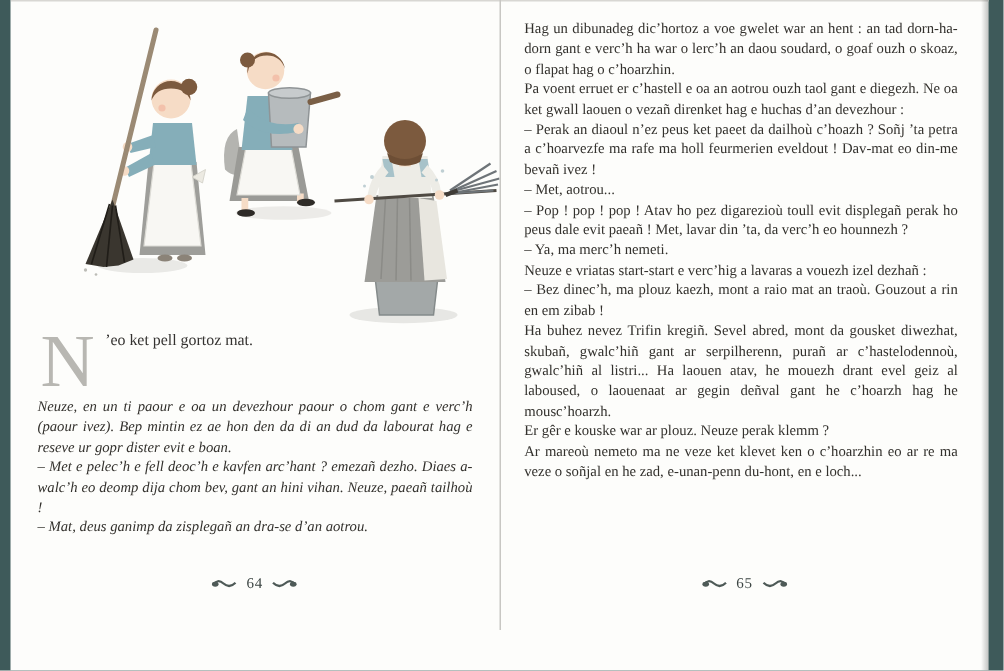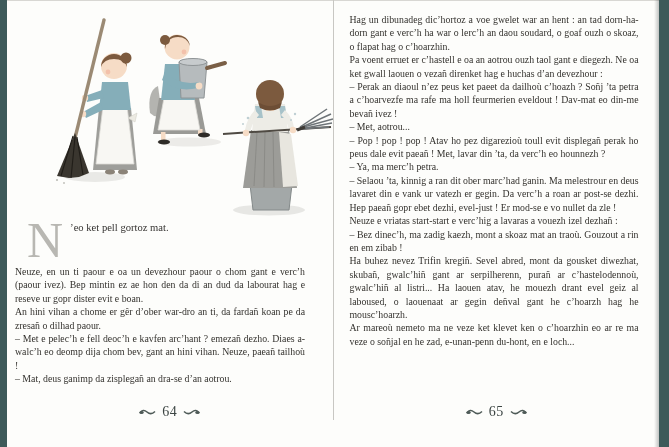--- a/index.html
+++ b/index.html
@@ -24,28 +24,28 @@
   .illustration{position:absolute;left:0;top:6px;}
 
   .epigraph{position:absolute;left:20px;top:219px;display:flex;align-items:flex-start;}
   .dropcap{
     font-size:50px;line-height:42px;color:#b8b7b2;
     margin-right:7px;font-weight:normal;
   }
   .epigraph-lines{font-size:10.6px;line-height:15.5px;color:#343230;padding-top:1px;}
 
   .body-text{position:absolute;font-size:9.8px;line-height:13.4px;color:#33312d;text-align:justify;}
-  .page.left .body-text{left:8px;width:290px;top:265px;}
+  .page.left .body-text{left:18px;width:290px;top:265px;font-style:italic;}
   .page.right .body-text{left:16px;width:289px;top:13px;}
   .body-text p{margin:0;}
 
   .footer{
-    position:absolute;left:0;right:0;bottom:0;
+    position:absolute;left:0;right:0;bottom:25px;
     display:flex;justify-content:center;align-items:center;gap:6px;
-    font-size:14px;color:#3c4543;
+    font-size:10px;color:#3c4543;
   }
   .orn{display:block;}
   .orn.flip{transform:scaleX(-1);}
   .page-num{letter-spacing:0.5px;}
 </style>
 </head>
 <body>
 
 <div class="spread">
 
@@ -136,21 +136,20 @@
 
     <div class="epigraph">
       <span class="dropcap">N</span>
       <span class="epigraph-lines">
         <span>’eo ket pell gortoz mat.</span><br>
       </span>
     </div>
 
     <div class="body-text">
         <p>Neuze, en un ti paour e oa un devezhour paour o chom gant e verc’h (paour ivez). Bep mintin ez ae hon den da di an dud da labourat hag e reseve ur gopr dister evit e boan.</p>
-        <p>An hini vihan a chome er gêr d’ober war-dro an ti, da fardañ koan pe da zresañ o dilhad paour.</p>
         <p>– Met e pelec’h e fell deoc’h e kavfen arc’hant ? emezañ dezho. Diaes a-walc’h eo deomp dija chom bev, gant an hini vihan. Neuze, paeañ tailhoù !</p>
         <p>– Mat, deus ganimp da zisplegañ an dra-se d’an aotrou.</p>
       </div>
 
     <div class="footer">
       <svg class="orn" width="17" height="9" viewBox="0 0 17 9">
         <path d="M1,5 Q4,0.5 8,4 T16,3.5" stroke="#4e5a57" stroke-width="1.5" fill="none"></path>
         <ellipse cx="2.5" cy="4.5" rx="2.2" ry="1.6" fill="#4e5a57"></ellipse>
       </svg>
       <span class="page-num">64</span>
@@ -162,25 +161,25 @@
   </div>
 
   <div class="page right">
 
     <div class="body-text">
         <p>Hag un dibunadeg dic’hortoz a voe gwelet war an hent : an tad dorn-ha-dorn gant e verc’h ha war o lerc’h an daou soudard, o goaf ouzh o skoaz, o flapat hag o c’hoarzhin.</p>
         <p>Pa voent erruet er c’hastell e oa an aotrou ouzh taol gant e diegezh. Ne oa ket gwall laouen o vezañ direnket hag e huchas d’an devezhour :</p>
         <p>– Perak an diaoul n’ez peus ket paeet da dailhoù c’hoazh ? Soñj ’ta petra a c’hoarvezfe ma rafe ma holl feurmerien eveldout ! Dav-mat eo din-me bevañ ivez !</p>
         <p>– Met, aotrou...</p>
         <p>– Pop ! pop ! pop ! Atav ho pez digarezioù toull evit displegañ perak ho peus dale evit paeañ ! Met, lavar din ’ta, da verc’h eo hounnezh ?</p>
-        <p>– Ya, ma merc’h petra.</p>
-        <p>– Selaou ’ta, kinnig a ran dit ober marc’had ganin. Ma melestrour en deus lavaret din e vank ur vatezh er gegin. Da verc’h a roan ar post-se dezhi. Hep paeañ gopr ebet dezhi, evel-just ! Er mod-se e vo nullet da zle !</p>
+        <p>– Ya, ma merc’h nemeti.</p>
         <p>Neuze e vriatas start-start e verc’hig a lavaras a vouezh izel dezhañ :</p>
-        <p>– Bez dinec’h, ma zadig kaezh, mont a skoaz mat an traoù. Gouzout a rin en em zibab !</p>
+        <p>– Bez dinec’h, ma plouz kaezh, mont a raio mat an traoù. Gouzout a rin en em zibab !</p>
         <p>Ha buhez nevez Trifin kregiñ. Sevel abred, mont da gousket diwezhat, skubañ, gwalc’hiñ gant ar serpilherenn, purañ ar c’hastelodennoù, gwalc’hiñ al listri... Ha laouen atav, he mouezh drant evel geiz al laboused, o laouenaat ar gegin deñval gant he c’hoarzh hag he mousc’hoarzh.</p>
+        <p>Er gêr e kouske war ar plouz. Neuze perak klemm ?</p>
         <p>Ar mareoù nemeto ma ne veze ket klevet ken o c’hoarzhin eo ar re ma veze o soñjal en he zad, e-unan-penn du-hont, en e loch...</p>
       </div>
 
     <div class="footer">
       <svg class="orn" width="17" height="9" viewBox="0 0 17 9">
         <path d="M1,5 Q4,0.5 8,4 T16,3.5" stroke="#4e5a57" stroke-width="1.5" fill="none"></path>
         <ellipse cx="2.5" cy="4.5" rx="2.2" ry="1.6" fill="#4e5a57"></ellipse>
       </svg>
       <span class="page-num">65</span>
       <svg class="orn flip" width="17" height="9" viewBox="0 0 17 9">

